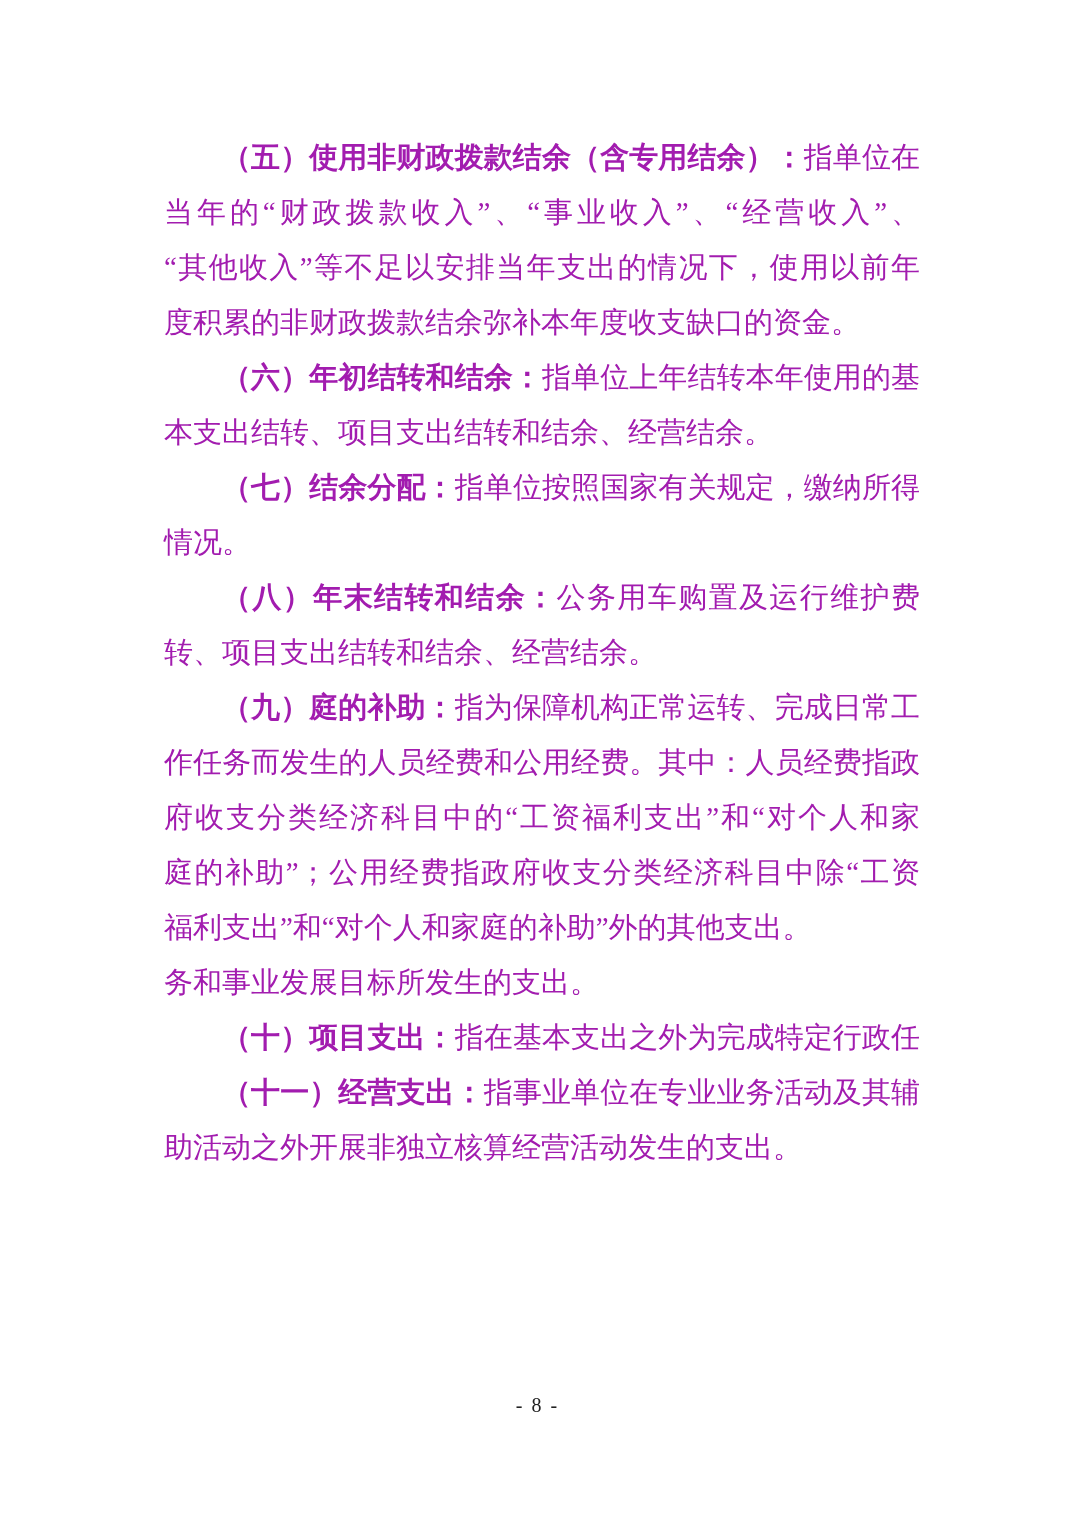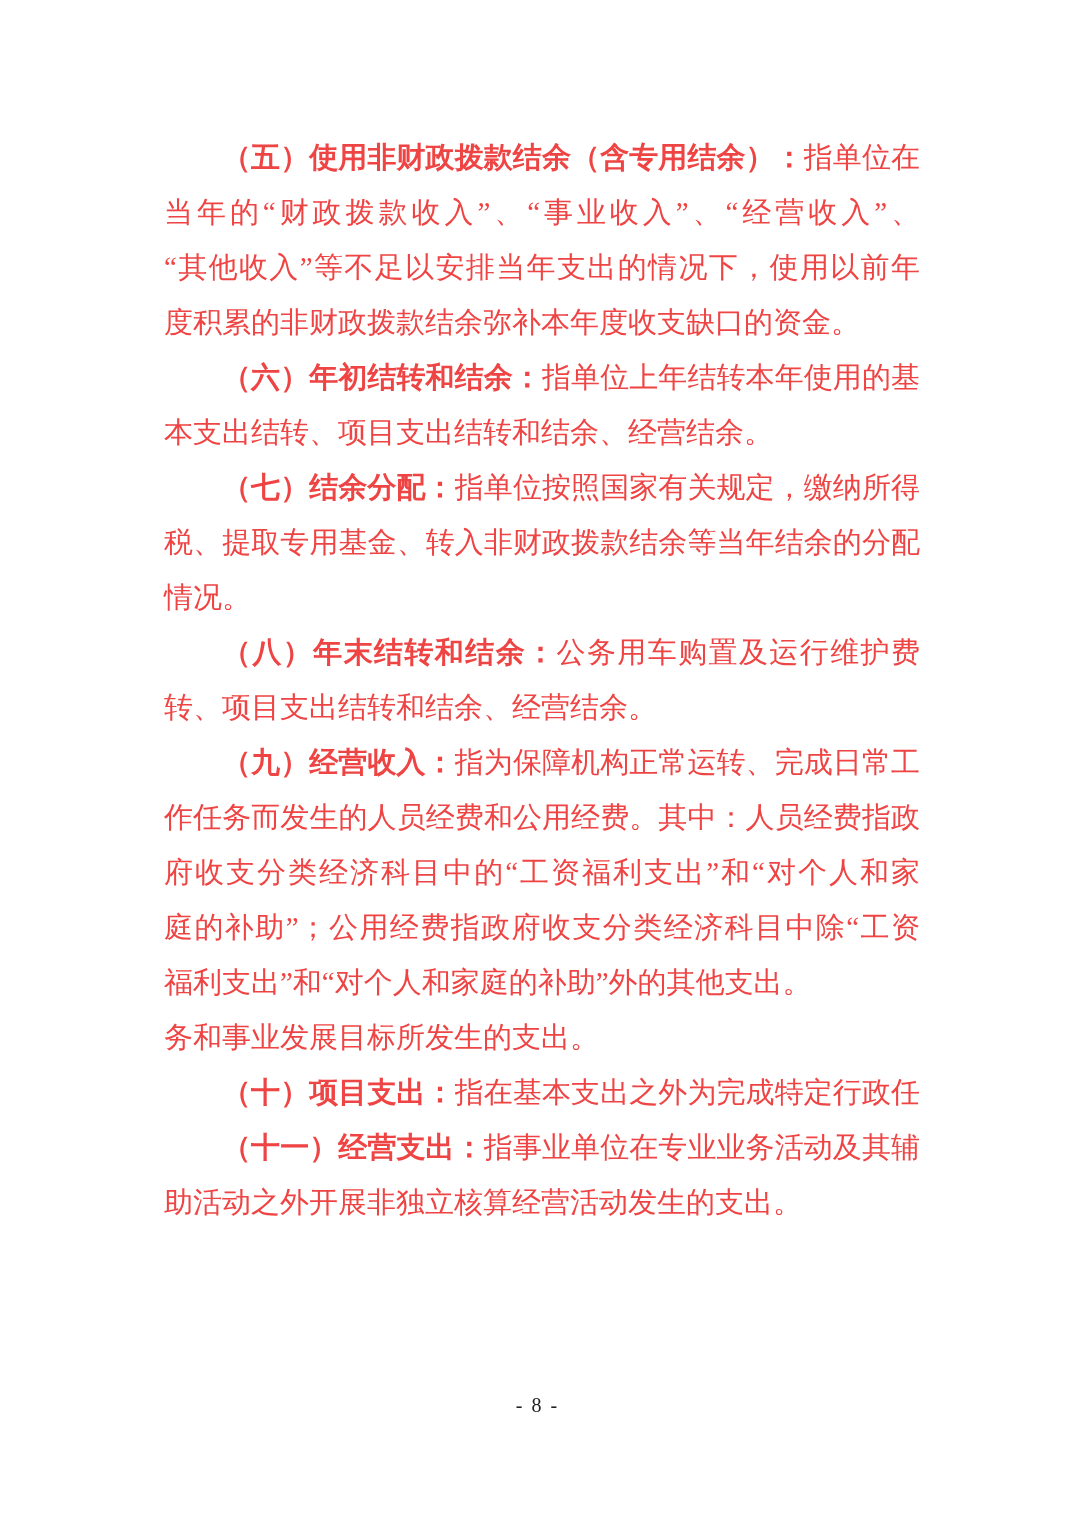--- a/index.html
+++ b/index.html
@@ -19,21 +19,21 @@
   .textblock {
     position: absolute;
     left: 164px;
     top: 130px;
     width: 756px;
   }
   .doc-line {
     font-size: 29px;
     line-height: 55px;
     height: 55px;
-    color: #ef4444;
+    color: #a21caf;
     text-align: justify;
     text-align-last: justify;
     letter-spacing: 0;
     white-space: normal;
   }
   .doc-line.first {
     text-indent: 58px;
   }
   .doc-line.lastline {
     text-align-last: auto;
@@ -60,27 +60,26 @@
 
     <div class="doc-line first"><span class="head">（五）使用非财政拨款结余（含专用结余）：</span><span>指单位在</span></div>
     <div class="doc-line"><span>当年的“财政拨款收入”、“事业收入”、“经营收入”、</span></div>
     <div class="doc-line"><span>“其他收入”等不足以安排当年支出的情况下，使用以前年</span></div>
     <div class="doc-line lastline"><span>度积累的非财政拨款结余弥补本年度收支缺口的资金。</span></div>
 
     <div class="doc-line first"><span class="head">（六）年初结转和结余：</span><span>指单位上年结转本年使用的基</span></div>
     <div class="doc-line lastline"><span>本支出结转、项目支出结转和结余、经营结余。</span></div>
 
     <div class="doc-line first"><span class="head">（七）结余分配：</span><span>指单位按照国家有关规定，缴纳所得</span></div>
-    <div class="doc-line"><span>税、提取专用基金、转入非财政拨款结余等当年结余的分配</span></div>
     <div class="doc-line lastline"><span>情况。</span></div>
 
     <div class="doc-line first"><span class="head">（八）年末结转和结余：</span><span>公务用车购置及运行维护费</span></div>
     <div class="doc-line lastline"><span>转、项目支出结转和结余、经营结余。</span></div>
 
-    <div class="doc-line first"><span class="head">（九）经营收入：</span><span>指为保障机构正常运转、完成日常工</span></div>
+    <div class="doc-line first"><span class="head">（九）庭的补助：</span><span>指为保障机构正常运转、完成日常工</span></div>
     <div class="doc-line"><span>作任务而发生的人员经费和公用经费。其中：人员经费指政</span></div>
     <div class="doc-line"><span>府收支分类经济科目中的“工资福利支出”和“对个人和家</span></div>
     <div class="doc-line"><span>庭的补助”；公用经费指政府收支分类经济科目中除“工资</span></div>
     <div class="doc-line lastline"><span>福利支出”和“对个人和家庭的补助”外的其他支出。</span></div>
 
     <div class="doc-line lastline"><span>务和事业发展目标所发生的支出。</span></div>
     <div class="doc-line first"><span class="head">（十）项目支出：</span><span>指在基本支出之外为完成特定行政任</span></div>
 
     <div class="doc-line first"><span class="head">（十一）经营支出：</span><span>指事业单位在专业业务活动及其辅</span></div>
     <div class="doc-line lastline"><span>助活动之外开展非独立核算经营活动发生的支出。</span></div>

